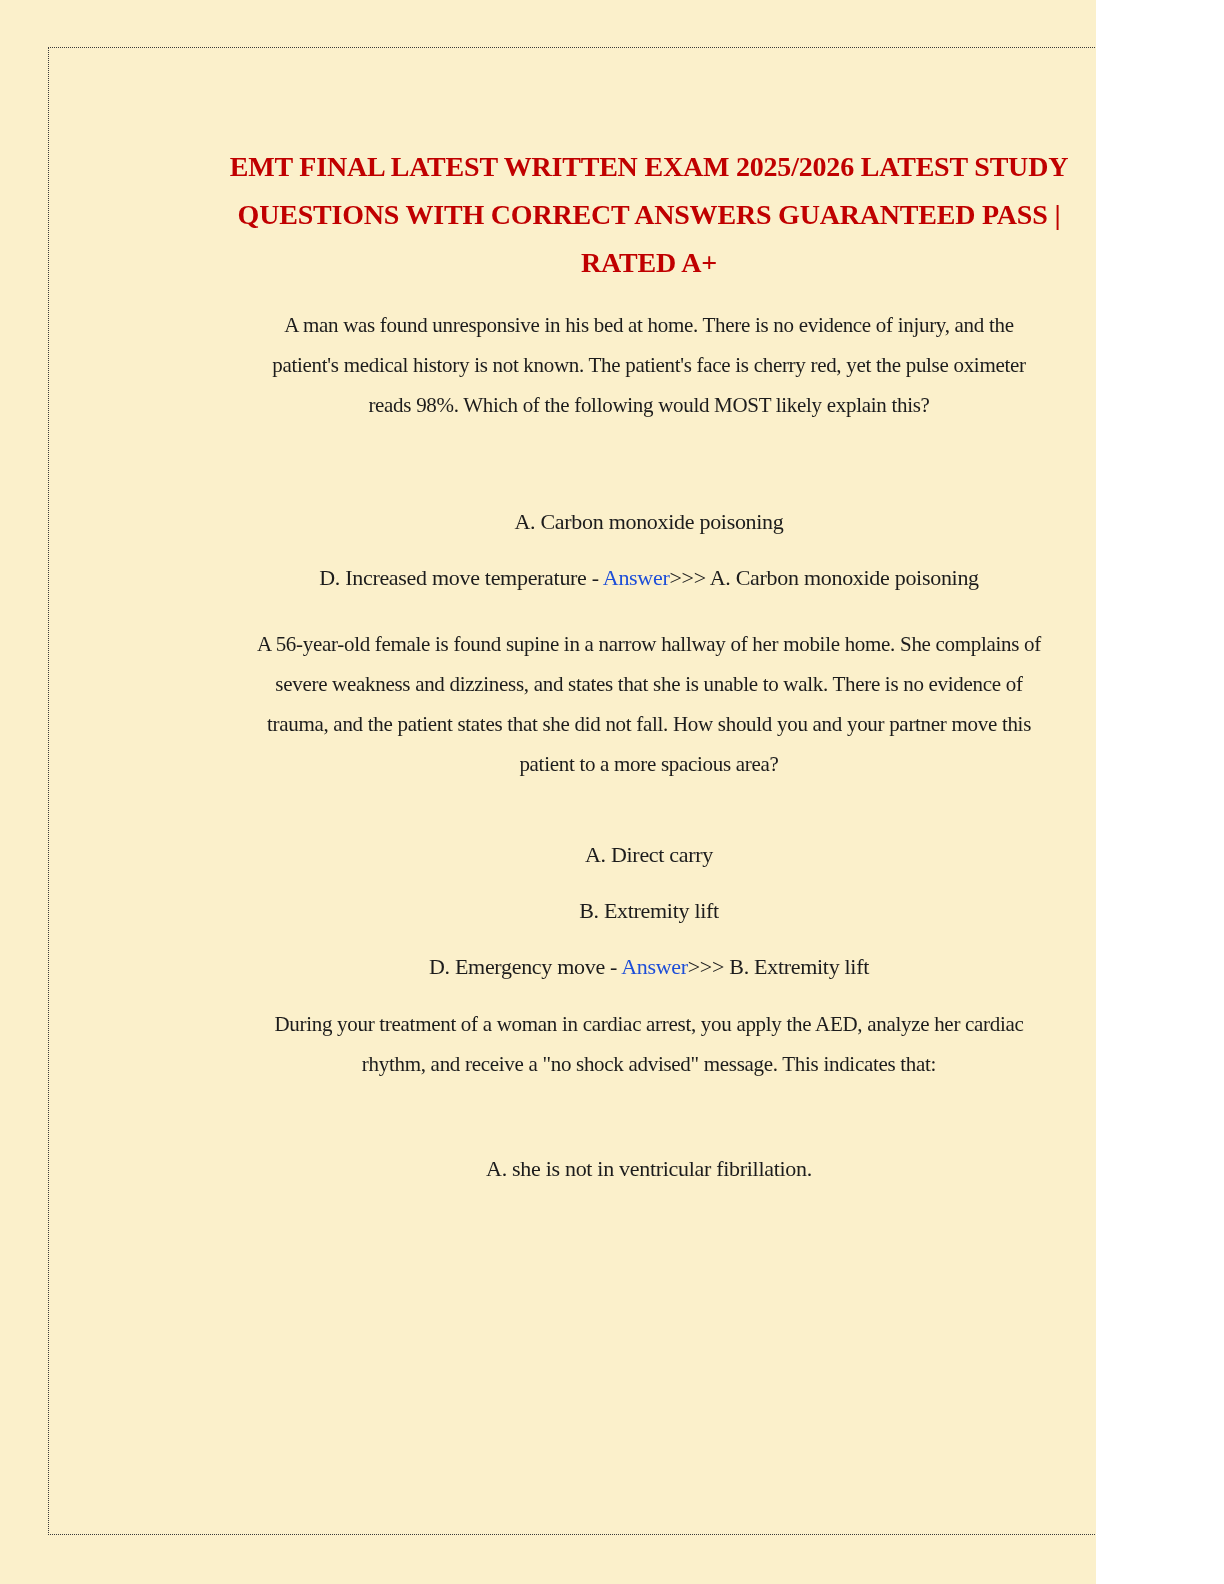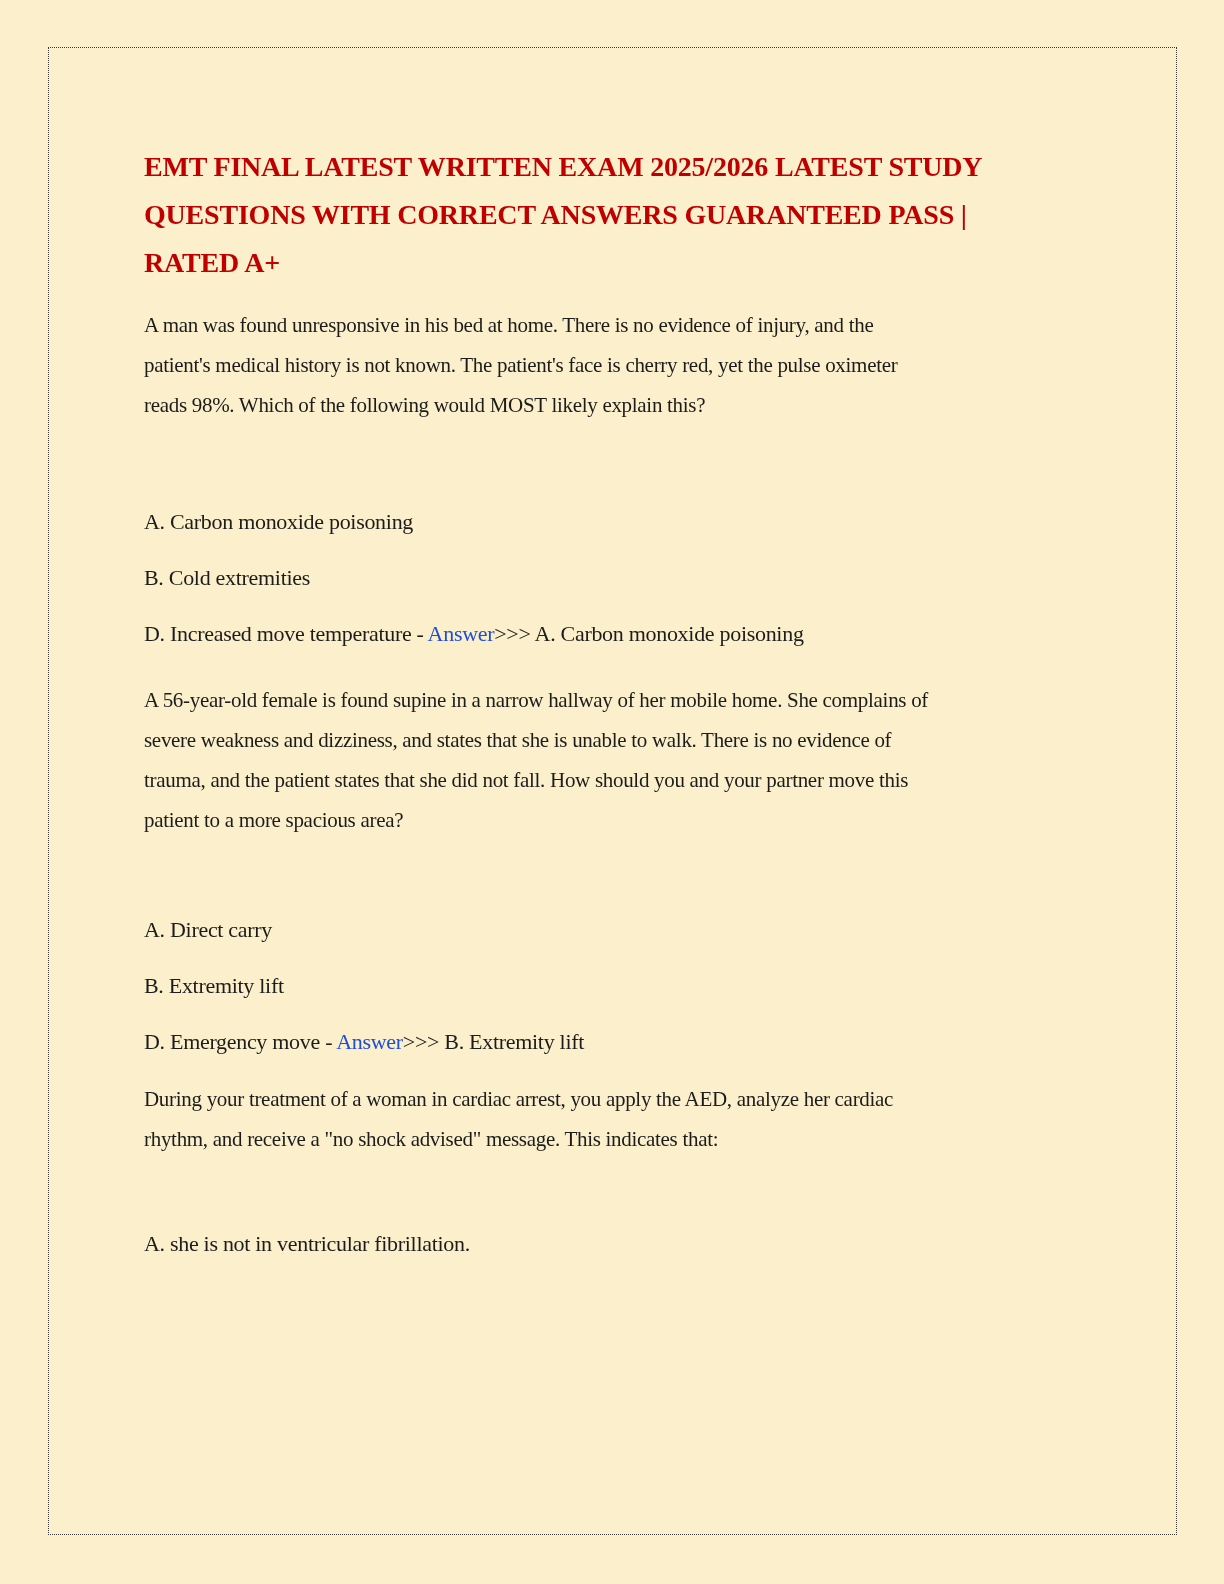--- a/index.html
+++ b/index.html
@@ -3,24 +3,25 @@
 <meta charset="utf-8">
 <style>
   * { margin: 0; padding: 0; box-sizing: border-box; }
   html, body {
     width: 1224px;
     height: 1584px;
     font-family: "Liberation Serif", "DejaVu Serif", serif;
   }
   .page {
     position: relative;
-    width: 1224px;
+    width: 1096px;
     height: 1584px;
     background: #FBF0CB;
     overflow: hidden;
+    text-align: center;
   }
   .page-border {
     position: absolute;
     left: 48px;
     top: 47px;
     width: 1129px;
     height: 1488px;
     border: 1px dotted #3A3A3A;
   }
   .content {
@@ -45,21 +46,21 @@
     white-space: pre-line;
     letter-spacing: -0.3px;
   }
   .opt {
     font-size: 22px;
     line-height: 40px;
     letter-spacing: -0.3px;
     margin-top: 16px;
   }
   .opt.group-start-1 { margin-top: 77px; }
-  .opt.group-start-2 { margin-top: 70px; }
+  .opt.group-start-2 { margin-top: 51px; }
   .opt.group-start-3 { margin-top: 65px; }
   .stem.q2 { margin-top: 26px; }
   .stem.q3 { margin-top: 17px; }
   .answer-label { color: #1d4ed8; }
 </style>
 </head>
 <body>
 
 <div class="page">
   <div class="page-border"></div>
@@ -68,21 +69,20 @@
 
     <h1 class="doc-title">EMT FINAL LATEST WRITTEN EXAM 2025/2026 LATEST STUDY
 QUESTIONS WITH CORRECT ANSWERS GUARANTEED PASS |
 RATED A+</h1>
 
     <p class="stem q1">A man was found unresponsive in his bed at home. There is no evidence of injury, and the
 patient's medical history is not known. The patient's face is cherry red, yet the pulse oximeter
 reads 98%. Which of the following would MOST likely explain this?</p>
 
     <p class="opt group-start-1">A. Carbon monoxide poisoning</p>
-    <p class="opt">B. Cold extremities</p>
     <p class="opt"><span>D. Increased move temperature - </span><span class="answer-label">Answer</span><span>&gt;&gt;&gt; A. Carbon monoxide poisoning</span></p>
 
     <p class="stem q2">A 56-year-old female is found supine in a narrow hallway of her mobile home. She complains of
 severe weakness and dizziness, and states that she is unable to walk. There is no evidence of
 trauma, and the patient states that she did not fall. How should you and your partner move this
 patient to a more spacious area?</p>
 
     <p class="opt group-start-2">A. Direct carry</p>
     <p class="opt">B. Extremity lift</p>
     <p class="opt"><span>D. Emergency move - </span><span class="answer-label">Answer</span><span>&gt;&gt;&gt; B. Extremity lift</span></p>

